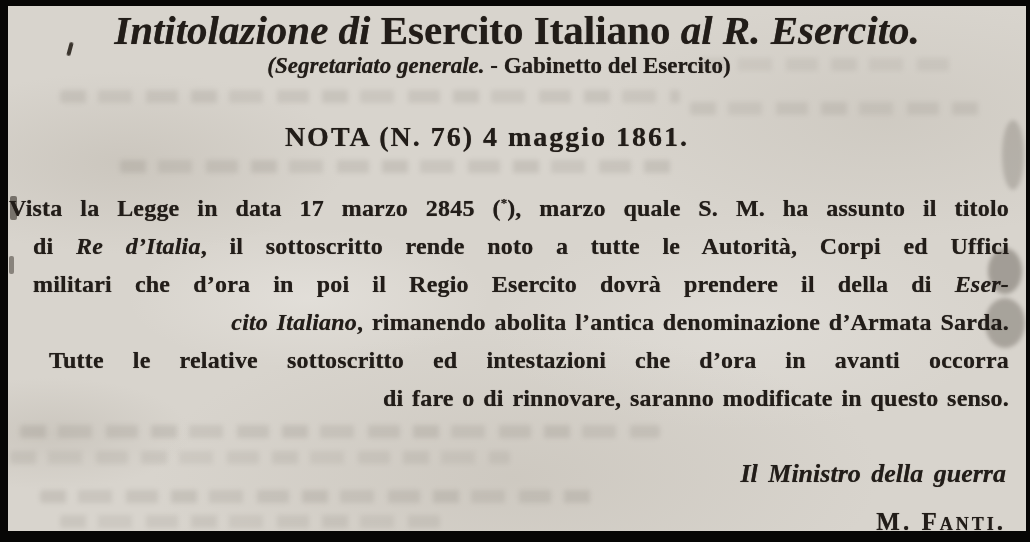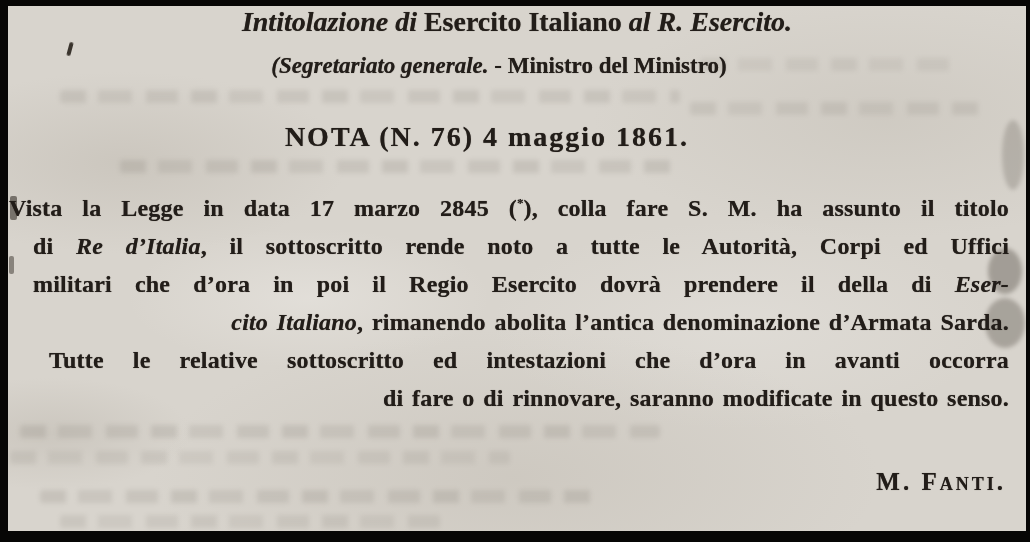--- a/index.html
+++ b/index.html
@@ -19,37 +19,37 @@
   .edge{position:absolute;background:#070605;z-index:6;}
   .edge.top{top:0;left:0;right:0;height:6px;}
   .edge.bottom{bottom:0;left:0;right:0;height:11px;}
   .edge.left{top:0;bottom:0;left:0;width:8px;}
   .edge.right{top:0;bottom:0;right:0;width:4px;}
 
   .ink{text-shadow:0 0 .7px rgba(35,28,22,.75);text-align:right;}
   .it{font-style:italic;}
 
   .title1{position:absolute;top:6px;left:8px;right:4px;text-align:center;
-          font-size:28px;font-weight:bold;z-index:3;}
+          font-size:41px;font-weight:bold;z-index:3;}
   .title2{position:absolute;top:53px;left:8px;right:4px;text-align:center;
           font-size:23px;font-weight:bold;z-index:3;transform:translateX(-18px);}
   .nota{position:absolute;top:121px;left:8px;right:4px;text-align:center;
         font-size:28px;font-weight:bold;letter-spacing:2px;z-index:3;transform:translateX(-30px);}
 
   .bodytext{position:absolute;top:184px;left:33px;width:976px;z-index:3;}
   .bline{font-size:24px;font-weight:bold;line-height:38px;word-spacing:2.5px;
          letter-spacing:.2px;white-space:nowrap;}
   .just{text-align:justify;text-align-last:justify;}
   .hang{margin-left:-24px;}
   .indent{padding-left:16px;}
   .sup{font-size:13px;vertical-align:9px;letter-spacing:0;}
 
   .signature{position:absolute;top:459px;right:24px;z-index:3;text-align:center;}
   .sig-role{font-size:26px;font-weight:bold;font-style:italic;word-spacing:4px;}
-  .sig-name{margin-top:9px;font-size:25px;font-weight:bold;font-variant:small-caps;
+  .sig-name{margin-top:19px;font-size:25px;font-weight:bold;font-variant:small-caps;
             letter-spacing:3px;}
 
   
   .ghost{position:absolute;height:13px;border-radius:3px;filter:blur(2.5px);z-index:1;
     background:repeating-linear-gradient(90deg,
       rgba(112,106,97,.55) 0 26px, transparent 26px 38px,
       rgba(112,106,97,.45) 38px 72px, transparent 72px 86px,
       rgba(112,106,97,.5) 86px 118px, transparent 118px 131px);}
   .blob{position:absolute;border-radius:50%;filter:blur(2px);background:#6e6860;z-index:1;}
   .speck{position:absolute;background:#3a342d;border-radius:2px;filter:blur(.6px);z-index:2;}
@@ -74,30 +74,31 @@
   <div class="ghost" style="left:60px;top:515px;width:380px;opacity:.24;"></div>
   <div class="blob" style="left:988px;top:248px;width:34px;height:46px;opacity:.5;"></div>
   <div class="blob" style="left:985px;top:298px;width:40px;height:50px;opacity:.45;"></div>
   <div class="blob" style="left:1002px;top:120px;width:22px;height:70px;opacity:.3;"></div>
   <div class="speck" style="left:68px;top:42px;width:4px;height:14px;transform:rotate(15deg);"></div>
   <div class="speck" style="left:10px;top:196px;width:7px;height:24px;opacity:.6;"></div>
   <div class="speck" style="left:9px;top:256px;width:5px;height:18px;opacity:.5;"></div>
 
   <div class="title1 ink"><span class="it">Intitolazione di </span><span>Esercito Italiano </span><span class="it">al R. Esercito.</span></div>
 
-  <div class="title2 ink"><span class="it">(Segretariato generale. </span><span>- Ministro del Ministro)</span></div>
+  <div class="title2 ink"><span class="it">(Segretariato generale. </span><span>- Gabinetto del Esercito)</span></div>
 
   <div class="nota ink">NOTA (N. 76) 4 maggio 1861.</div>
 
   <div class="bodytext">
-    <div class="bline just hang ink"><span>Vista la Legge in data 17 marzo 2845 (</span><span class="sup">*</span><span>), colla fare S. M. ha assunto il titolo</span></div>
+    <div class="bline just hang ink"><span>Vista la Legge in data 17 marzo 2845 (</span><span class="sup">*</span><span>), marzo quale S. M. ha assunto il titolo</span></div>
     <div class="bline just ink"><span>di </span><span class="it">Re d’Italia</span><span>, il sottoscritto rende noto a tutte le Autorità, Corpi ed Uffici</span></div>
     <div class="bline just ink"><span>militari che d’ora in poi il Regio Esercito dovrà prendere il della di </span><span class="it">Eser-</span></div>
     <div class="bline ink"><span class="it">cito Italiano</span><span>, rimanendo abolita l’antica denominazione d’Armata Sarda.</span></div>
     <div class="bline just indent ink"><span>Tutte le relative sottoscritto ed intestazioni che d’ora in avanti occorra</span></div>
     <div class="bline ink"><span>di fare o di rinnovare, saranno modificate in questo senso.</span></div>
   </div>
 
   <div class="signature">
+    <div class="sig-role ink">Il Ministro della guerra</div>
     <div class="sig-name ink">M. Fanti.</div>
   </div>
 
 </div>
 
 </body></html>

